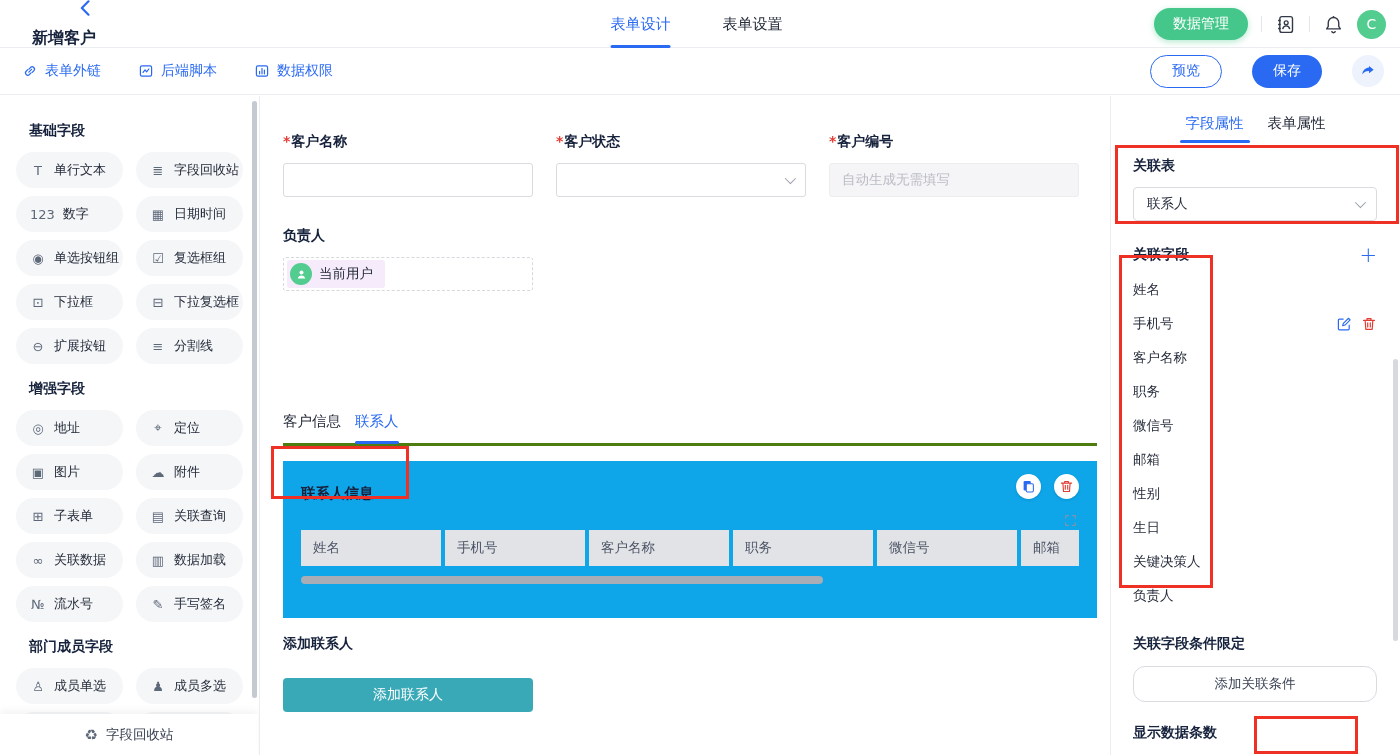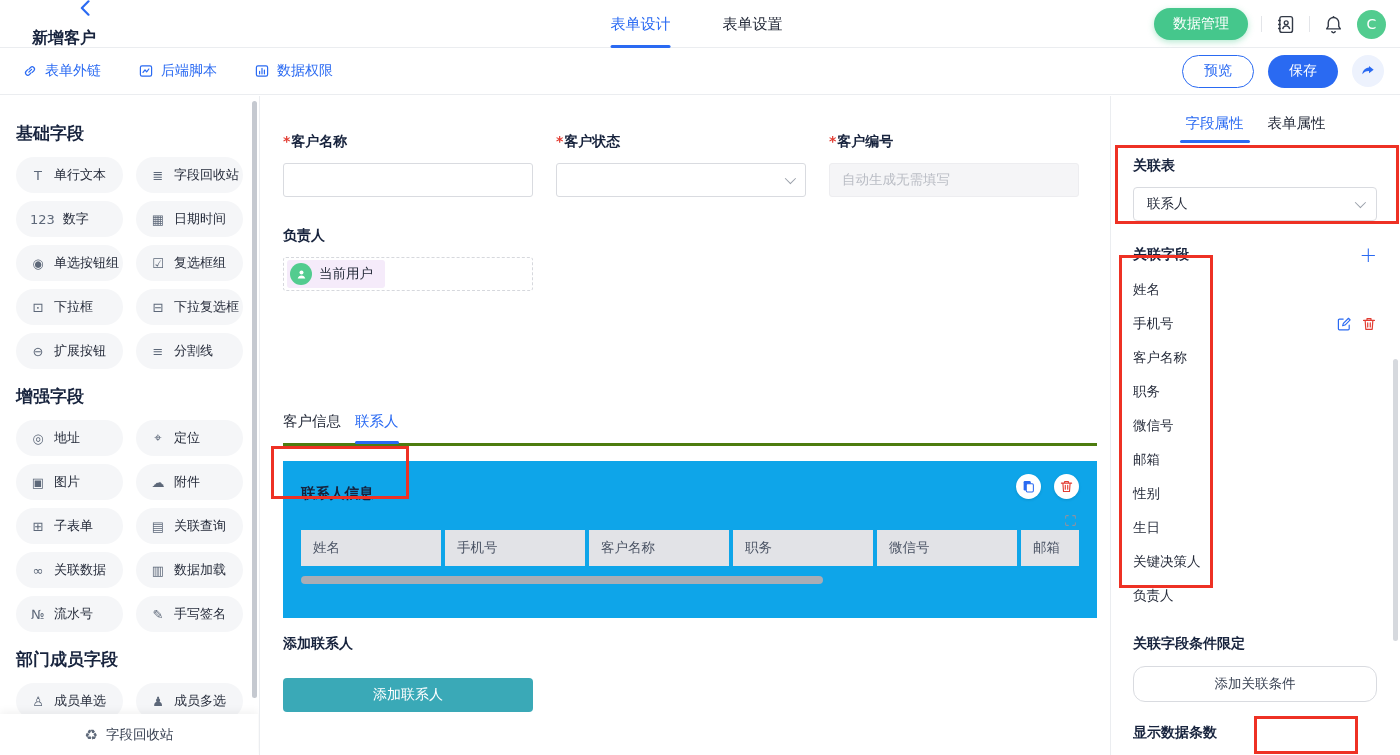--- a/index.html
+++ b/index.html
@@ -21,28 +21,28 @@
   .hd-tab.active::after { content:""; position:absolute; left:0; right:0; bottom:0; height:3px; background:#2a6af2; border-radius:2px; }
   .hd-right { position:absolute; right:14px; top:0; height:48px; display:flex; align-items:center; gap:13px; }
   .dm-btn { background:#45c78c; color:#fff; border:none; height:32px; padding:0 19px; border-radius:16px; font-size:14px; cursor:pointer; box-shadow:0 2px 6px rgba(69,199,140,.4); }
   .hd-div { width:1px; height:16px; background:#e3e5e9; }
   .hd-ico { display:flex; align-items:center; cursor:pointer; }
   .avatar { width:29px; height:29px; border-radius:50%; background:#52cc8f; color:#fff; display:flex; align-items:center; justify-content:center; font-size:14px; cursor:pointer; }
   
   .toolbar { position:absolute; top:48px; left:0; right:0; height:47px; border-bottom:1px solid #ebedf0; background:#fff; display:flex; align-items:center; z-index:5; }
   .tb-links { display:flex; gap:37px; padding-left:22px; }
   .tb-link { display:flex; align-items:center; gap:7px; color:#2a6af2; font-size:14px; cursor:pointer; }
-  .tb-right { position:absolute; right:16px; display:flex; align-items:center; gap:14px; }
+  .tb-right { position:absolute; right:16px; display:flex; align-items:center; gap:30px; }
   .pv-btn { height:33px; padding:0 21px; border-radius:17px; border:1px solid #2a6af2; color:#2a6af2; background:#fff; font-size:14px; cursor:pointer; }
   .sv-btn { height:33px; padding:0 21px; border-radius:17px; border:none; color:#fff; background:#2a6af2; font-size:14px; cursor:pointer; }
   .share-btn { width:32px; height:32px; border-radius:50%; background:#edf2fd; display:flex; align-items:center; justify-content:center; cursor:pointer; }
   
   .sidebar { position:absolute; top:96px; left:0; width:260px; bottom:0; background:#fff; border-right:1px solid #ebedf0; overflow:hidden; }
   .sb-inner { padding:16px 16px 0 16px; }
-  .sec-title { font-size:17px; font-weight:bold; color:#17233d; margin:10px 0 12px; }
+  .sec-title { font-size:14px; font-weight:bold; color:#17233d; margin:10px 13px 12px; }
   .pill-grid { display:grid; grid-template-columns:1fr 1fr; gap:8px 13px; margin-bottom:16px; }
   .pill { height:36px; background:#f5f6f8; border-radius:18px; display:flex; align-items:center; gap:8px; padding:0 8px 0 14px; font-size:13px; color:#252b3a; cursor:pointer; white-space:nowrap; overflow:hidden; }
   .pill .ico { color:#5d6activ879; color:#5d6879; font-size:13px; min-width:16px; text-align:center; flex:0 0 auto; }
   .recycle { position:absolute; bottom:0; left:0; right:1px; height:41px; background:#fff; display:flex; align-items:center; justify-content:center; gap:8px; font-size:13.5px; color:#3a4354; cursor:pointer; box-shadow:0 -3px 8px rgba(0,0,0,.05); }
   .recycle .ico { color:#5d6879; font-size:15px; }
   .sb-scroll { position:absolute; right:2px; top:5px; width:5px; height:597px; border-radius:3px; background:#c5c9d0; }
   
   .canvas { position:absolute; top:96px; left:261px; width:849px; bottom:0; background:#fff; overflow:hidden; }
   .cv-inner { padding:37px 13px 0 22px; }
   .form-row { display:flex; gap:23px; }

